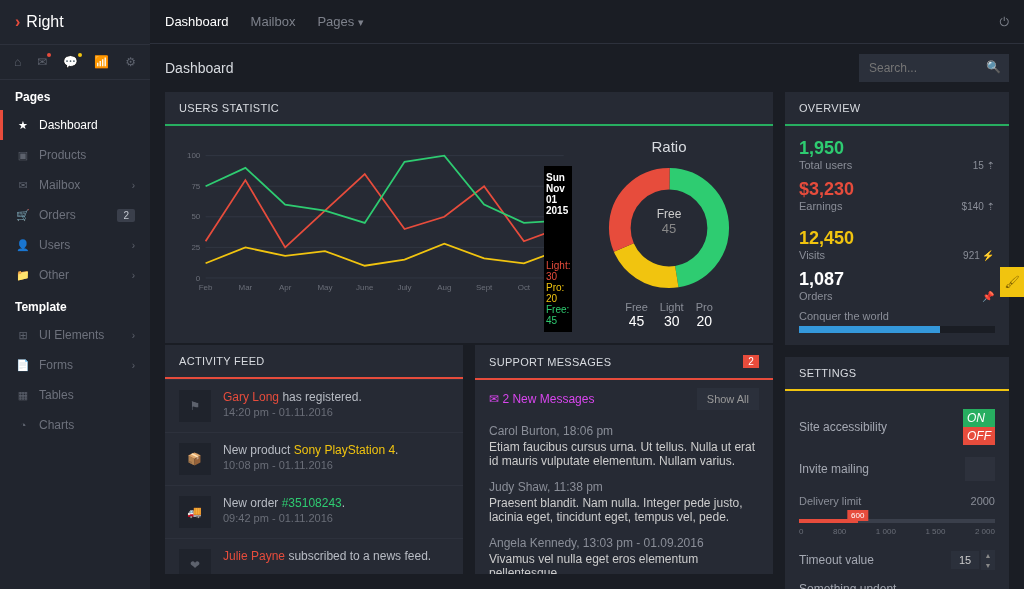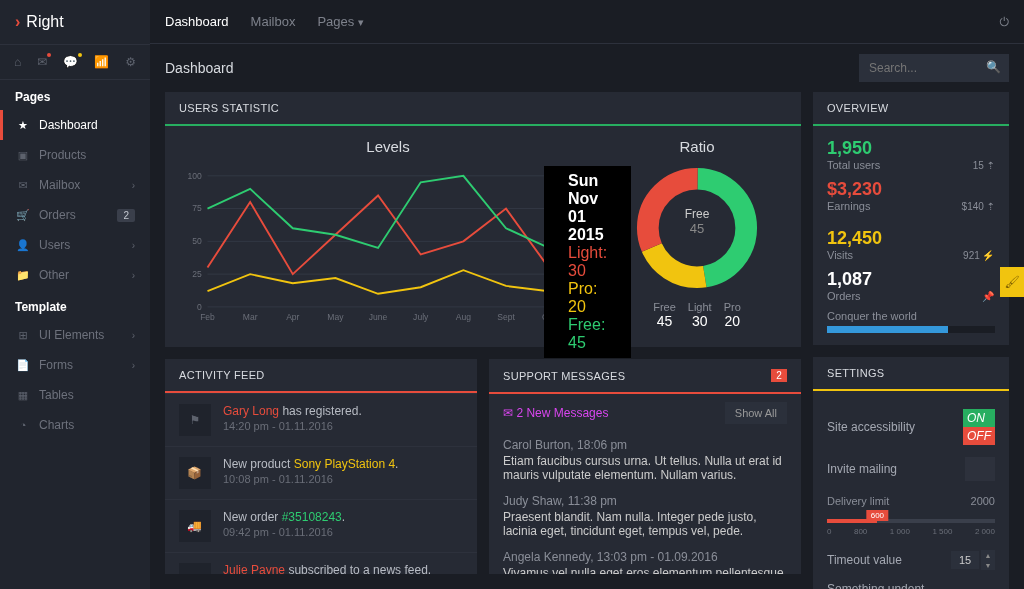--- a/index.html
+++ b/index.html
@@ -30,39 +30,39 @@
 .topnav .tn-item.active { color:#fff; }
 .topnav .tn-power { margin-left:auto; color:#7d818b; cursor:pointer; }
 
 .titlebar { display:flex; align-items:center; padding:10px 15px; }
 .titlebar h1 { font-weight:normal; font-size:14px; color:#d8dbe0; }
 .search { margin-left:auto; position:relative; }
 .search input { background:#2b303b; border:none; color:#999; padding:7px 28px 7px 10px; width:150px; font-size:12px; outline:none; }
 .search .s-icon { position:absolute; right:8px; top:6px; color:#6d717c; }
 
 .content { flex:1; padding:0 15px 15px; display:flex; gap:12px; overflow:hidden; }
-.col-main { flex:1; display:flex; flex-direction:column; gap:12px; overflow:hidden; }
-.col-side { width:196px; display:flex; flex-direction:column; gap:12px; }
+.col-main { flex:1; display:flex; flex-direction:column; gap:2px; overflow:hidden; }
+.col-side { width:224px; display:flex; flex-direction:column; gap:12px; }
 
 .panel { background:#262a34; }
 .panel-head { display:flex; align-items:center; padding:10px 14px; font-size:11px; letter-spacing:.3px; color:#d8dbe0; }
 .hr-green { border-bottom:2px solid #27ae60; }
 .hr-red { border-bottom:2px solid #e74c3c; }
 .hr-yellow { border-bottom:2px solid #f1c40f; }
 .panel-body { padding:12px 14px; }
 
 
 .stats-body { display:flex; gap:10px; padding:12px 14px 14px; }
 .chart-box { flex:1; position:relative; }
 .chart-title { color:#d8dbe0; font-size:15px; margin-bottom:8px; text-align:center; }
 .chart-svg { width:100%; height:170px; display:block; }
-.tooltip-box { position:absolute; left:365px; top:28px; background:#000; color:#fff; padding:6px 24px; font-size:16px; }
+.tooltip-box { position:absolute; left:365px; top:28px; background:#000; color:#fff; padding:6px 2px; font-size:10px; }
 .tooltip-box .tt-green { color:#2ecc71; }
 .tooltip-box .tt-yellow { color:#f1c40f; }
-.tooltip-box .tt-red { color:#e74c3c; }
+.tooltip-box .tt-red { color:#e74c3c;margin-top:44px; }
 .donut-box { width:180px; text-align:center; }
 .donut-svg { width:130px; height:130px; margin:0 auto; display:block; }
 .donut-center { position:relative; }
 .donut-label { position:absolute; top:44px; left:0; width:100%; text-align:center; color:#ccc; }
 .donut-label .dl-n { display:block; font-size:13px; color:#888; }
 .donut-legend { display:flex; justify-content:center; gap:12px; margin-top:8px; }
 .donut-legend .dl { text-align:center; font-size:11px; }
 .donut-legend .dl b { display:block; font-size:14px; color:#fff; font-weight:normal; }
 
 
@@ -203,21 +203,20 @@
       </div>
     </div>
 
     <div class="content">
       <div class="col-main">
 
         <div class="panel">
           <div class="panel-head hr-green">USERS STATISTIC</div>
           <div class="stats-body">
             <div class="chart-box">
-              <div class="chart-title">Levels</div>
               <svg class="chart-svg" id="levels-svg" viewBox="0 0 440 160">
                   <line x1="30" y1="142" x2="434" y2="142" stroke="#333944" stroke-width="1"></line>
                   <text x="24" y="145" fill="#6a6e78" font-size="9" text-anchor="end">0</text>
                   <line x1="30" y1="107.5" x2="434" y2="107.5" stroke="#333944" stroke-width="1"></line>
                   <text x="24" y="110.5" fill="#6a6e78" font-size="9" text-anchor="end">25</text>
                   <line x1="30" y1="73" x2="434" y2="73" stroke="#333944" stroke-width="1"></line>
                   <text x="24" y="76" fill="#6a6e78" font-size="9" text-anchor="end">50</text>
                   <line x1="30" y1="38.5" x2="434" y2="38.5" stroke="#333944" stroke-width="1"></line>
                   <text x="24" y="41.5" fill="#6a6e78" font-size="9" text-anchor="end">75</text>
                   <line x1="30" y1="4" x2="434" y2="4" stroke="#333944" stroke-width="1"></line>

